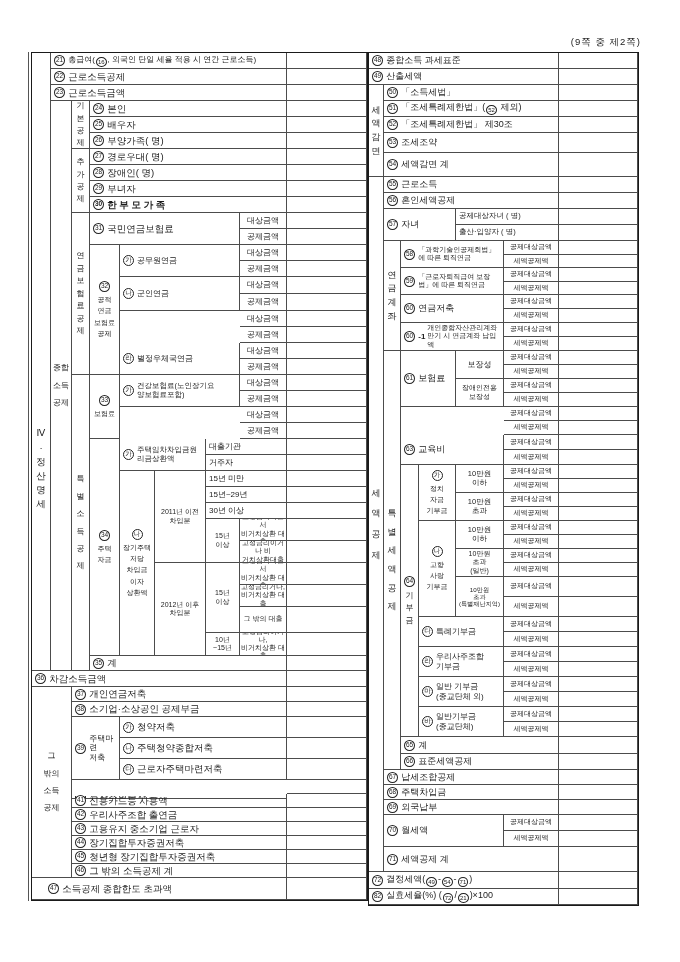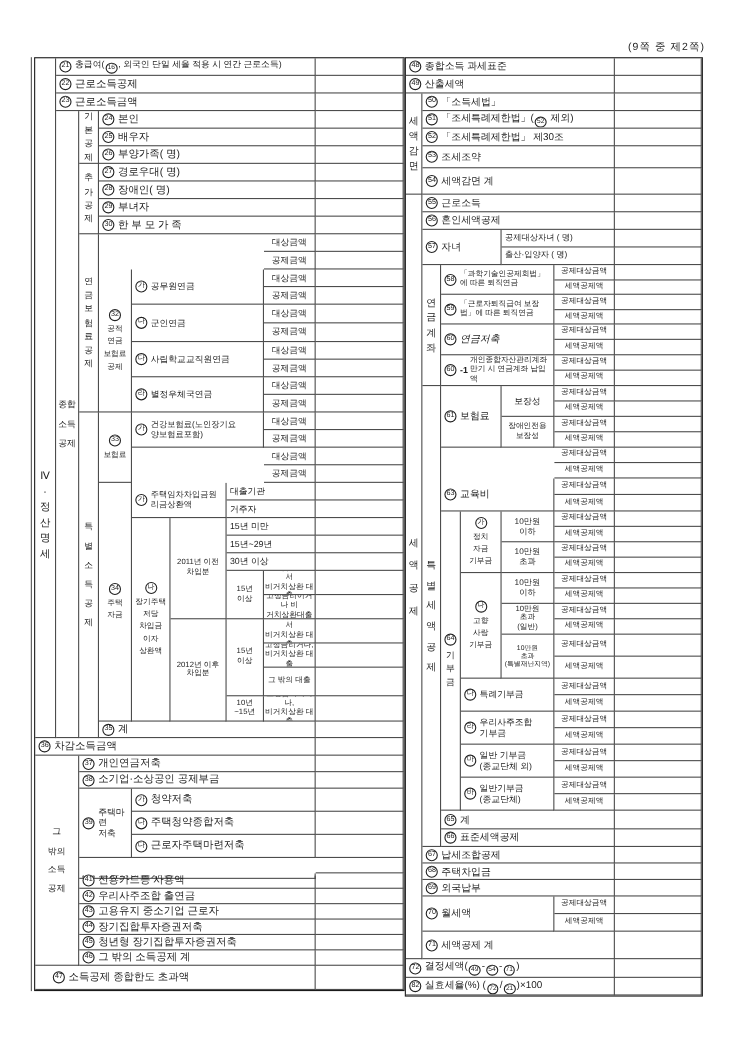--- a/index.html
+++ b/index.html
@@ -97,51 +97,51 @@
       <span class="txt">경로우대(      명)</span>
     </div>
     <div class="cell" style="grid-area: 8 / 4 / 9 / 9;">
       <span class="cn">28</span>
       <span class="txt">장애인(      명)</span>
     </div>
     <div class="cell" style="grid-area: 9 / 4 / 10 / 9;">
       <span class="cn">29</span>
       <span class="txt">부녀자</span>
     </div>
-    <div class="cell" style="grid-area: 10 / 4 / 11 / 9;">
+    <div class="cell" style="grid-area: 10 / 4 / 11 / 9; font-weight: bold;">
       <span class="cn">30</span>
       <span class="txt">한 부 모 가 족</span>
     </div>
     <div class="cell v f8" style="grid-area: 11 / 3 / 21 / 4;">
       <span class="txt">연</span>
       <span class="txt">금</span>
       <span class="txt">보</span>
       <span class="txt">험</span>
       <span class="txt">료</span>
       <span class="txt">공</span>
       <span class="txt">제</span>
     </div>
+    <div class="cell" style="grid-area: 11 / 4 / 13 / 8;">
+      <span class="cn">31</span>
+      <span class="txt">국민연금보험료</span>
+    </div>
     <div class="cell v f7" style="grid-area: 13 / 4 / 21 / 5;">
       <span class="cn">32</span>
       <span class="txt">공적</span>
       <span class="txt">연금</span>
       <span class="txt">보험료</span>
       <span class="txt">공제</span>
     </div>
     <div class="cell f8" style="grid-area: 13 / 5 / 15 / 8;">
       <span class="cn">가</span>
       <span class="txt">공무원연금</span>
     </div>
     <div class="cell f8" style="grid-area: 15 / 5 / 17 / 8;">
       <span class="cn">나</span>
       <span class="txt">군인연금</span>
-    </div>
-    <div class="cell f8" style="grid-area: 17 / 5 / 19 / 8;">
-      <span class="cn">다</span>
-      <span class="txt">사립학교교직원연금</span>
     </div>
     <div class="cell f8" style="grid-area: 19 / 5 / 21 / 8;">
       <span class="cn">라</span>
       <span class="txt">별정우체국연금</span>
     </div>
     <div class="cell v f8 g8" style="grid-area: 21 / 3 / 37 / 4;">
       <span class="txt">특</span>
       <span class="txt">별</span>
       <span class="txt">소</span>
       <span class="txt">득</span>
@@ -450,21 +450,21 @@
       <span class="txt">좌</span>
     </div>
     <div class="cell f7" style="grid-area: 12 / 3 / 14 / 6;">
       <span class="cn">58</span>
       <span class="txt">「과학기술인공제회법」<br>에 따른 퇴직연금</span>
     </div>
     <div class="cell f7" style="grid-area: 14 / 3 / 16 / 6;">
       <span class="cn">59</span>
       <span class="txt">「근로자퇴직급여 보장<br>법」에 따른 퇴직연금</span>
     </div>
-    <div class="cell" style="grid-area: 16 / 3 / 18 / 6; font-style: italic;">
+    <div class="cell" style="grid-area: 16 / 3 / 18 / 6;">
       <span class="cn">60</span>
       <span class="txt">연금저축</span>
     </div>
     <div class="cell f7" style="grid-area: 18 / 3 / 20 / 6;">
       <span class="cn">60</span>
       <span class="nsuf">-1</span>
       <span class="txt">개인종합자산관리계좌<br>만기 시 연금계좌 납입액</span>
     </div>
     <div class="cell v g8" style="grid-area: 20 / 2 / 48 / 3;">
       <span class="txt">특</span>

